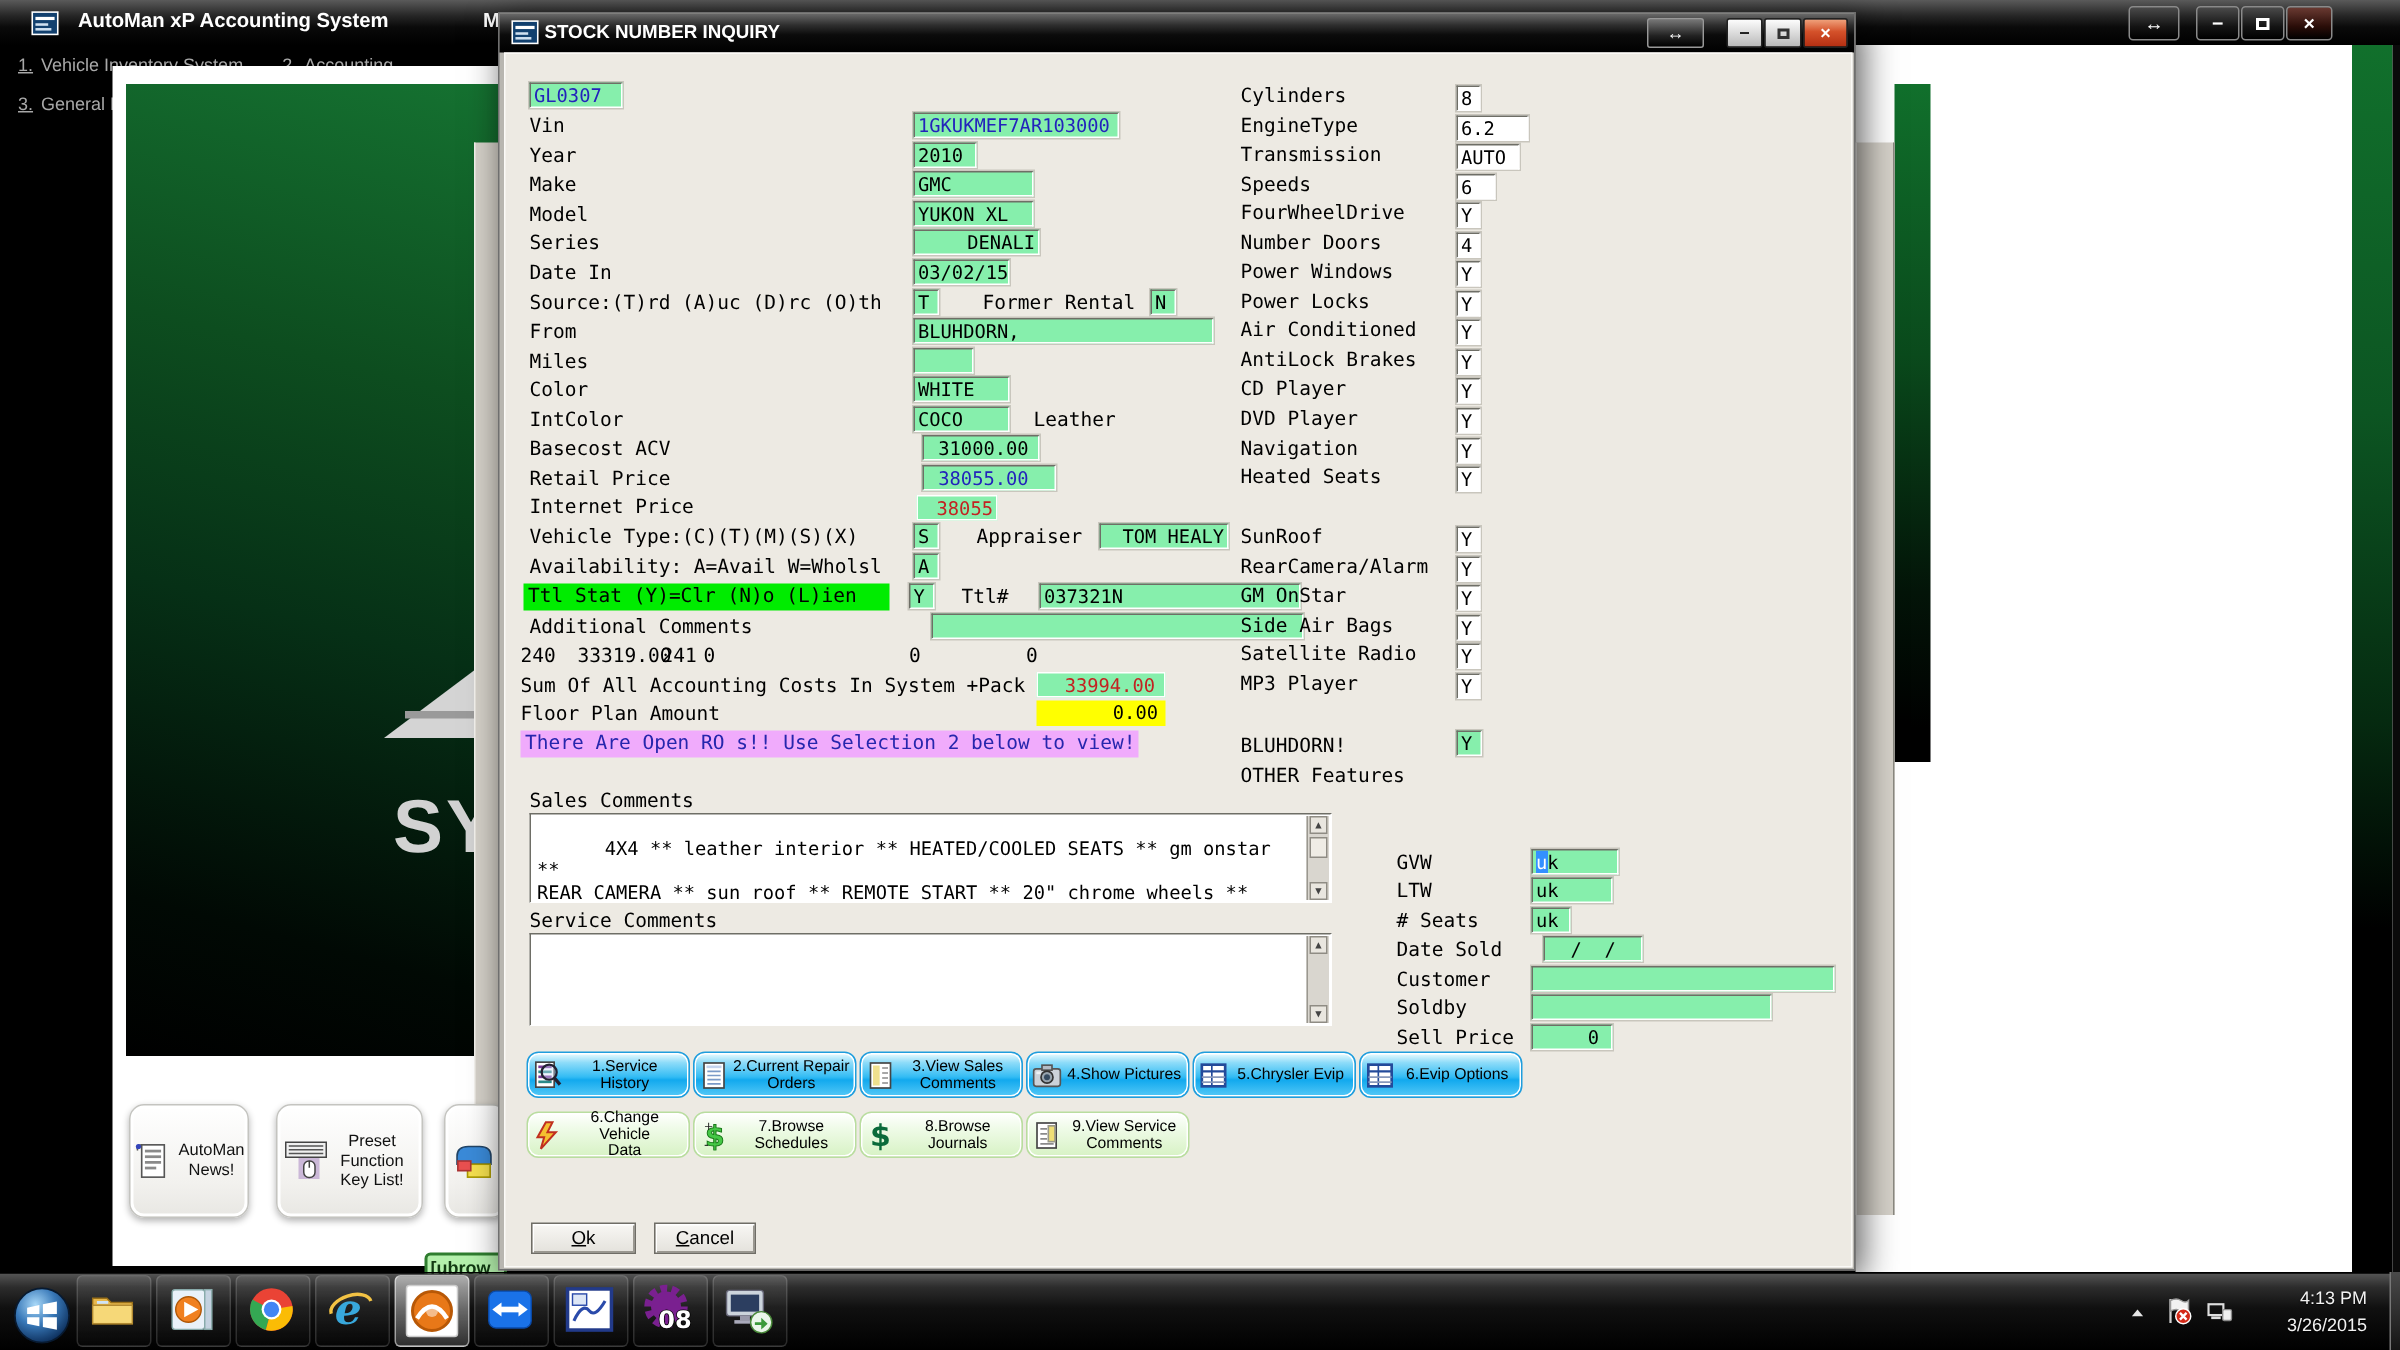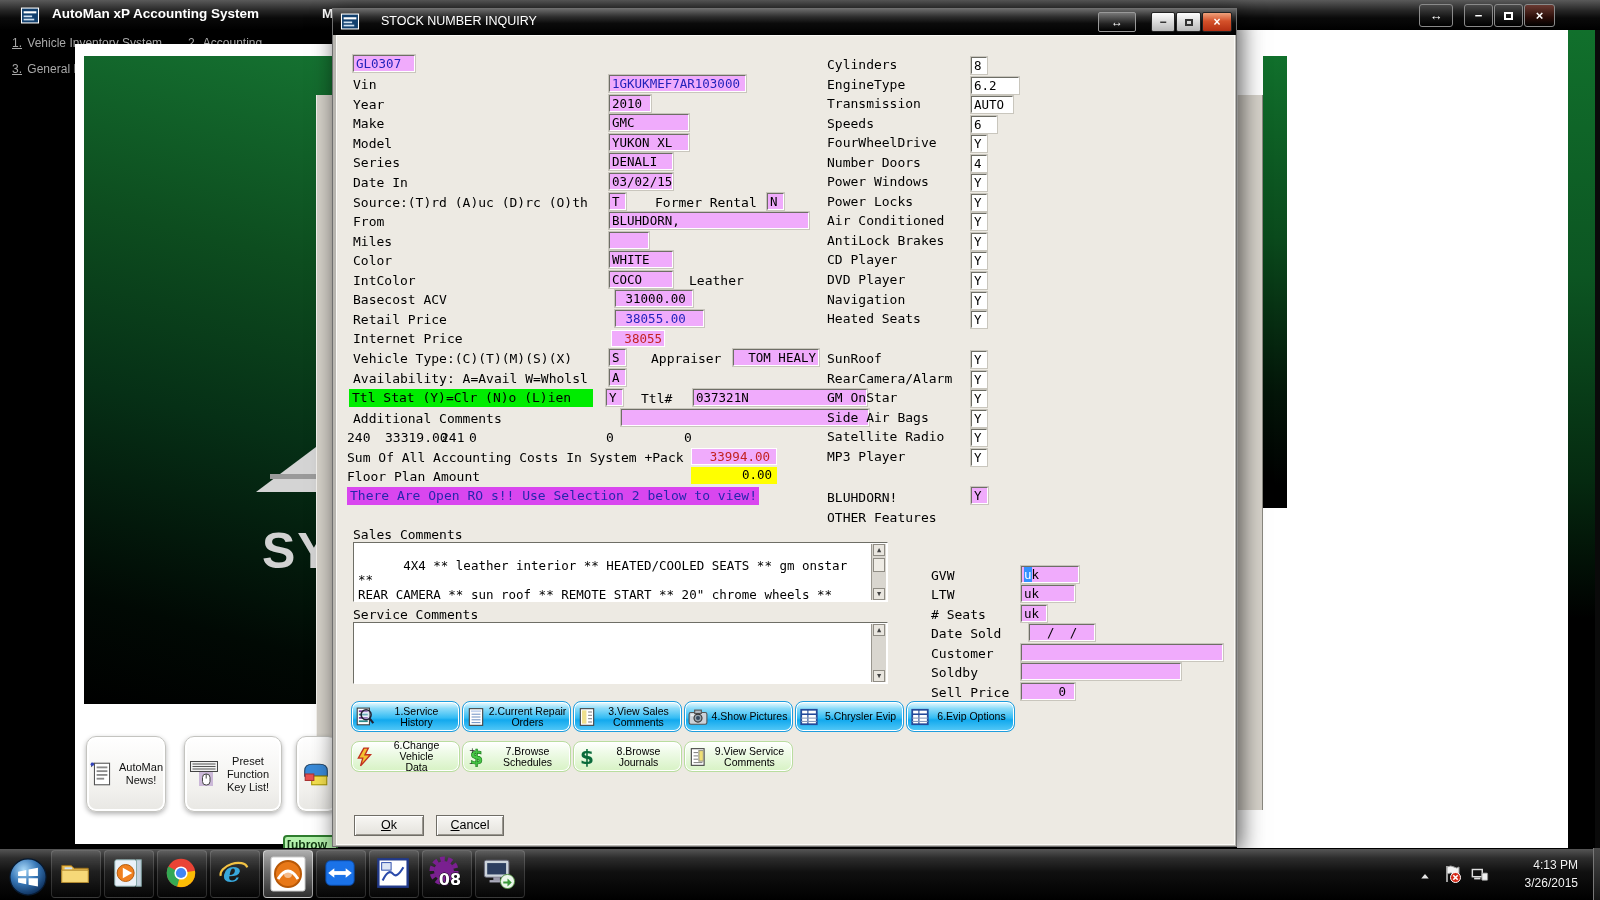--- a/index.html
+++ b/index.html
@@ -46,40 +46,40 @@
   .bgbtn .blabel { font-size:11px; color:#111; text-align:center; white-space:pre-line; line-height:13px; }
   .ubrow-btn { position:absolute; left:283px; top:835px; width:55px; height:21px; background:#b4f0ac;
     border:2px solid #2f7d2f; border-radius:4px; font-weight:bold; font-size:12px; color:#123a12;
     line-height:16px; padding-left:2px; }
 
   
   #dialog { position:absolute; left:332px; top:8px; width:905px; height:839px; background:#b8b6b0;
     border:1px solid #6f6f6f; box-shadow:4px 6px 22px rgba(0,0,0,.65); }
   .dlg-titlebar { position:absolute; left:0; top:0; width:100%; height:26px;
     background:linear-gradient(180deg,#6a6a6a 0%,#2e2e2e 30%,#0b0b0b 55%,#000 100%); }
-  .dlg-title { position:absolute; left:30px; top:5px; color:#fff; font-size:12.5px; font-weight:normal;margin-left:18px; }
+  .dlg-title { position:absolute; left:30px; top:5px; color:#fff; font-size:12.5px; font-weight:bold; }
   .dlg-client { position:absolute; left:3px; top:26px; width:899px; height:810px; background:#edeae3;
     border:1px solid #fbfaf7; }
   .dlgbtn { position:absolute; height:20px; border:1px solid #222; border-radius:2px; text-align:center;
     font-size:12px; line-height:18px; font-weight:bold; }
   .dlgbtn.dark { background:linear-gradient(180deg,#777,#222 60%,#000); color:#fff; border-color:#999; }
   .dlgbtn.lite { background:linear-gradient(180deg,#fdfdfd,#b9b9b9); color:#222; }
   .dlgbtn.close { background:linear-gradient(180deg,#f0a27c,#d4512a 45%,#b52f12); color:#fff; }
   .dlgbtn .sq { display:inline-block; width:8px; height:7px; border:2px solid #333; margin-top:5px; }
 
   .lbl { position:absolute; font:13px/16px "DejaVu Sans Mono",monospace; color:#000; white-space:pre; }
-  .field { position:absolute; height:17px; background:#f0abfc; padding:0 2px;
+  .field { position:absolute; height:17px; background:#86efac; padding:0 2px;
     border:1px solid; border-color:#6e6e66 #ffffff #ffffff #6e6e66; box-shadow:0 0 0 1px #c9c6bd;
     font:12.5px/15px "DejaVu Sans Mono",monospace; color:#000; white-space:pre; overflow:hidden; }
   .field.noborder { border-color:#fff; box-shadow:none;text-align:right; }
   .blue { color:#2323bb; } .red { color:#c32222; }
   .rt { text-align:right; }
   .greenbar { position:absolute; height:18px; background:#00ec00; font:13px/17px "DejaVu Sans Mono",monospace;
     padding-left:3px; white-space:pre; }
-  .yellowbar { position:absolute; height:18px; background:#d946ef; font:13px/17px "DejaVu Sans Mono",monospace;
+  .yellowbar { position:absolute; height:18px; background:#f0abfc; font:13px/17px "DejaVu Sans Mono",monospace;
     color:#2626ad; padding-left:3px; white-space:pre; }
   .yellowbox { background:#ffff00; border:none; box-shadow:none; }
   .acct-num { position:absolute; font:13px/16px "DejaVu Sans Mono",monospace; }
   .commentbox { position:absolute; background:#fff; border:1px solid; border-color:#6e6e66 #ffffff #ffffff #6e6e66;
     font:12.5px/14.5px "DejaVu Sans Mono",monospace; padding:1px 18px 1px 4px; white-space:pre-wrap; overflow:hidden; }
   .sbar { position:absolute; right:1px; top:1px; bottom:1px; width:15px; background:#d9d6cf; border-left:1px solid #9a978f; }
   .sbar .arr { position:absolute; left:1px; width:12px; height:12px; background:#e9e6df; border:1px solid #8f8c84;
     font-size:7px; line-height:11px; text-align:center; color:#444; }
   .sbar .thumb { position:absolute; left:1px; top:14px; width:12px; height:14px; background:#efece5; border:1px solid #8f8c84; }
 
@@ -235,21 +235,21 @@
     <span class="lbl" style="left:20px;top:88px;">Year</span>
     <div class="field" style="left:276px;top:86px;width:42px;">2010</div>
 
     <span class="lbl" style="left:20px;top:107px;">Make</span>
     <div class="field" style="left:276px;top:105px;width:80px;">GMC</div>
 
     <span class="lbl" style="left:20px;top:127px;">Model</span>
     <div class="field" style="left:276px;top:125px;width:80px;">YUKON XL</div>
 
     <span class="lbl" style="left:20px;top:146px;">Series</span>
-    <div class="field" style="left:276px;top:144px;width:64px;">DENALI</div>
+    <div class="field" style="left:276px;top:144px;width:84px;text-align:right;">DENALI</div>
 
     <span class="lbl" style="left:20px;top:166px;">Date In</span>
     <div class="field" style="left:276px;top:164px;width:64px;">03/02/15</div>
 
     <span class="lbl" style="left:20px;top:186px;">Source:(T)rd (A)uc (D)rc (O)th</span>
     <div class="field" style="left:276px;top:184px;width:17px;">T</div>
     <span class="lbl" style="left:322px;top:186px;">Former Rental</span>
     <div class="field" style="left:434px;top:184px;width:17px;">N</div>
 
     <span class="lbl" style="left:20px;top:205px;">From</span>

